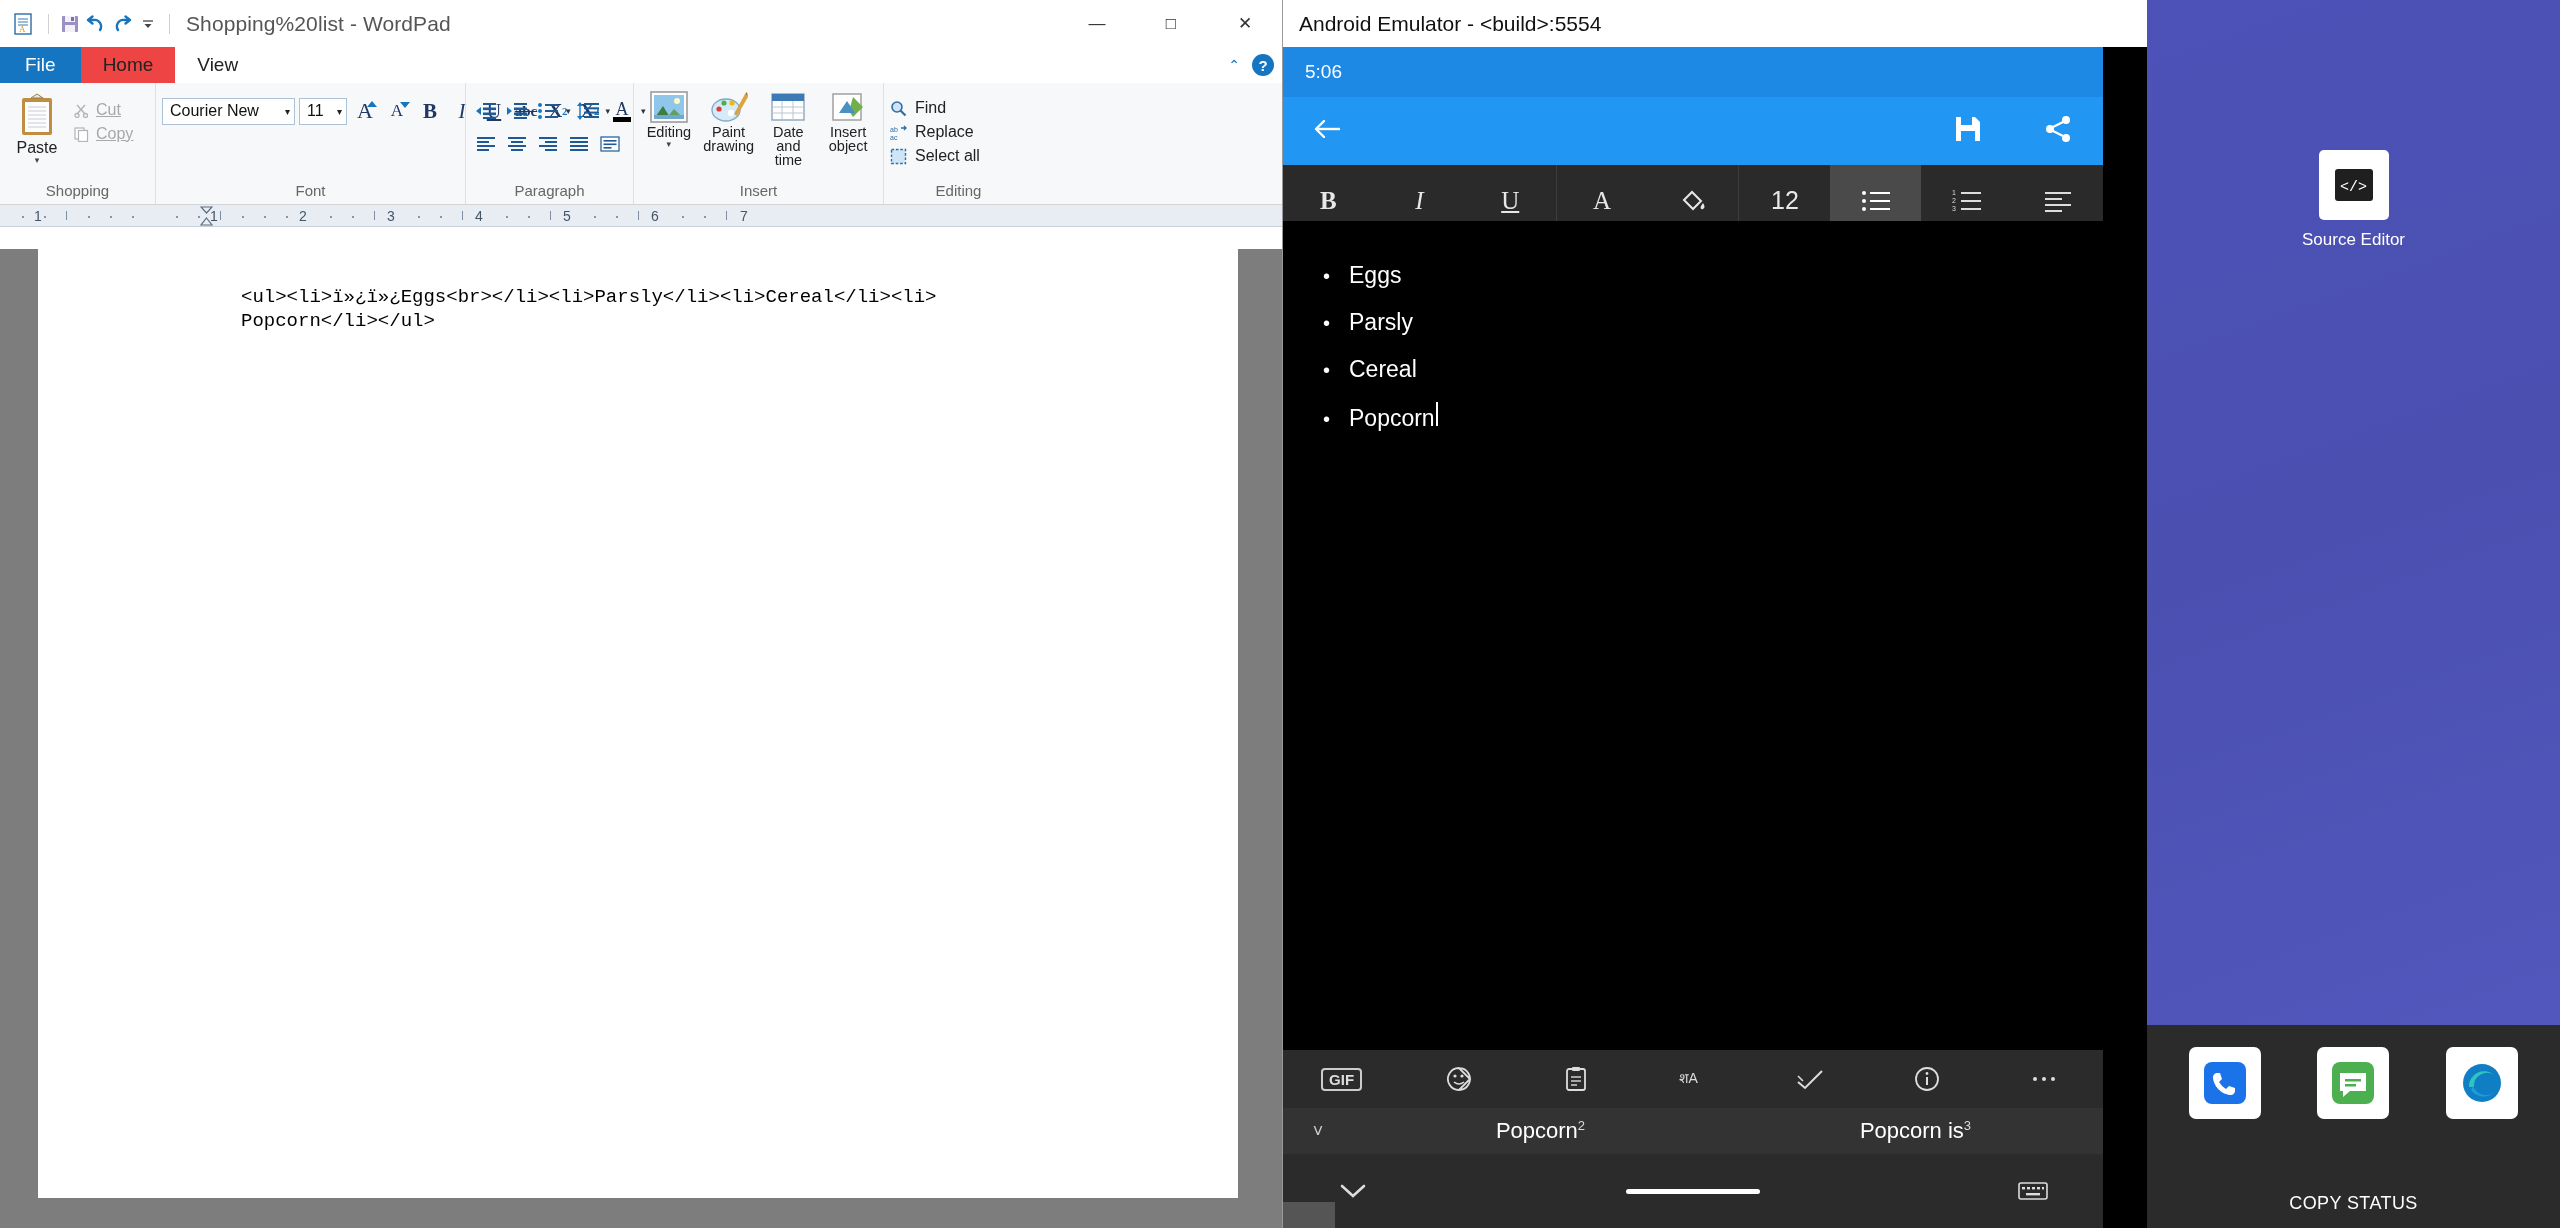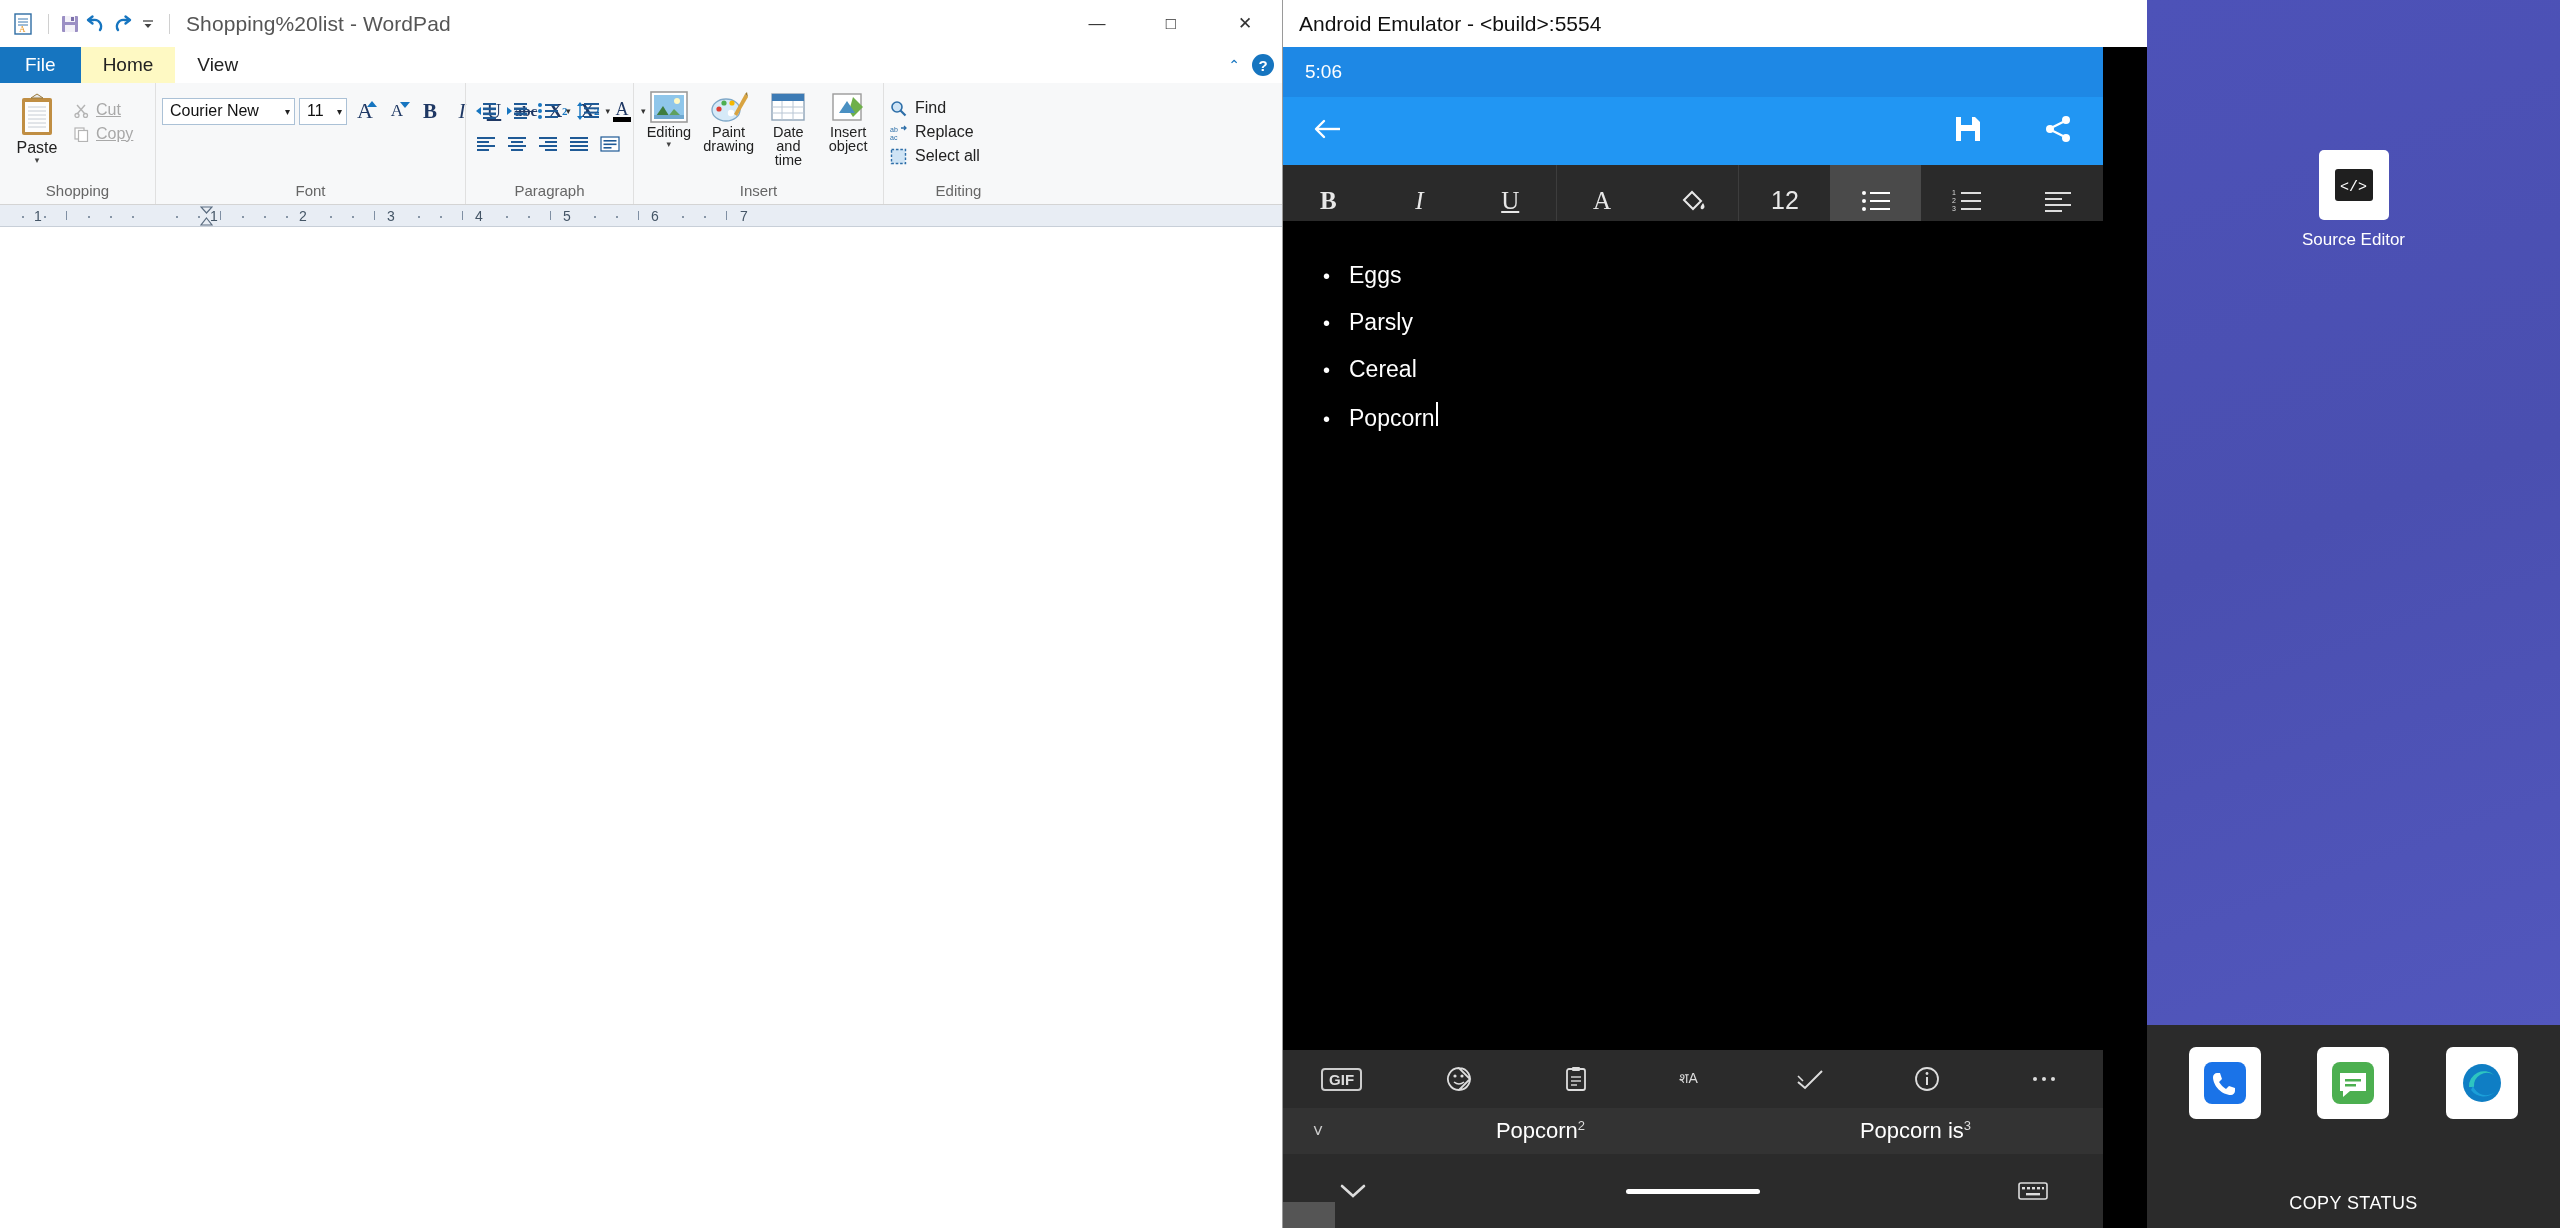--- a/index.html
+++ b/index.html
@@ -24,21 +24,21 @@
   .wp-appicon { margin-right: 4px; }
   .wp-sep-v { width: 1px; height: 20px; background: #d0d0d0; margin: 0 8px; }
   .wp-title { font-size: 21px; color: #555; margin-left: 8px; letter-spacing: .1px; }
   .wincontrols { position: absolute; right: 0; top: 0; display: flex; height: 47px; }
   .wincontrols div { width: 74px; height: 47px; display: flex; align-items: center; justify-content: center; color: #333; font-size: 17px; }
 
   
   .wp-tabs { height: 36px; display: flex; align-items: stretch; position: relative; background: #fff; }
   .wp-tab { padding: 0 22px; display: flex; align-items: center; font-size: 19px; color: #222; cursor: default; }
   .wp-tab.file { background: #1675c0; color: #fff; font-size: 19px; padding: 0 25px; }
-  .wp-tab.active { background: #fef9c3; }
+  .wp-tab.active { background: #ef4444; }
   .tab-right-icons { position: absolute; right: 8px; top: 0; height: 36px; display: flex; align-items: center; gap: 12px; }
   .tab-right-icons .chev { color: #1675c0; font-size: 14px; }
   .helpbtn { width: 22px; height: 22px; border-radius: 50%; background: #1675c0; color: #fff;
              font-size: 15px; display: flex; align-items: center; justify-content: center; font-weight: bold; }
 
   
   .wp-ribbon { height: 122px; background: #f7f8f9; border-bottom: 1px solid #d4d4d4;
                display: flex; align-items: stretch; position: relative; }
   .rgroup { display: flex; flex-direction: column; position: relative; padding: 4px 6px 0 6px; }
   .rgroup + .rgroup { border-left: 1px solid #e0e0e0; }
@@ -581,20 +581,26 @@
       <span class="rtick" style="left:726px"></span>
     </div>
     <span class="indent-marker">
       <svg width="13" height="20" viewBox="0 0 13 20">
         <path d="M1 1 L12 1 L6.5 7 Z" fill="#e8edf4" stroke="#5b6d80" stroke-width="1.2"></path>
         <path d="M6.5 12 L12 19 L1 19 Z" fill="#e8edf4" stroke="#5b6d80" stroke-width="1.2"></path>
       </svg>
     </span>
   </div>
 
+  <div class="wp-doc">
+    <div class="wp-page">
+      <div class="doc-text">&lt;ul&gt;&lt;li&gt;ï»¿ï»¿Eggs&lt;br&gt;&lt;/li&gt;&lt;li&gt;Parsly&lt;/li&gt;&lt;li&gt;Cereal&lt;/li&gt;&lt;li&gt;
+Popcorn&lt;/li&gt;&lt;/ul&gt;</div>
+    </div>
+  </div>
 </div>
 
 <div id="emulator">
   <div class="emu-title">Android Emulator - &lt;build&gt;:5554</div>
 
   <div class="emu-screen">
     <div class="emu-status">
       <span>5:06</span>
     </div>
 

